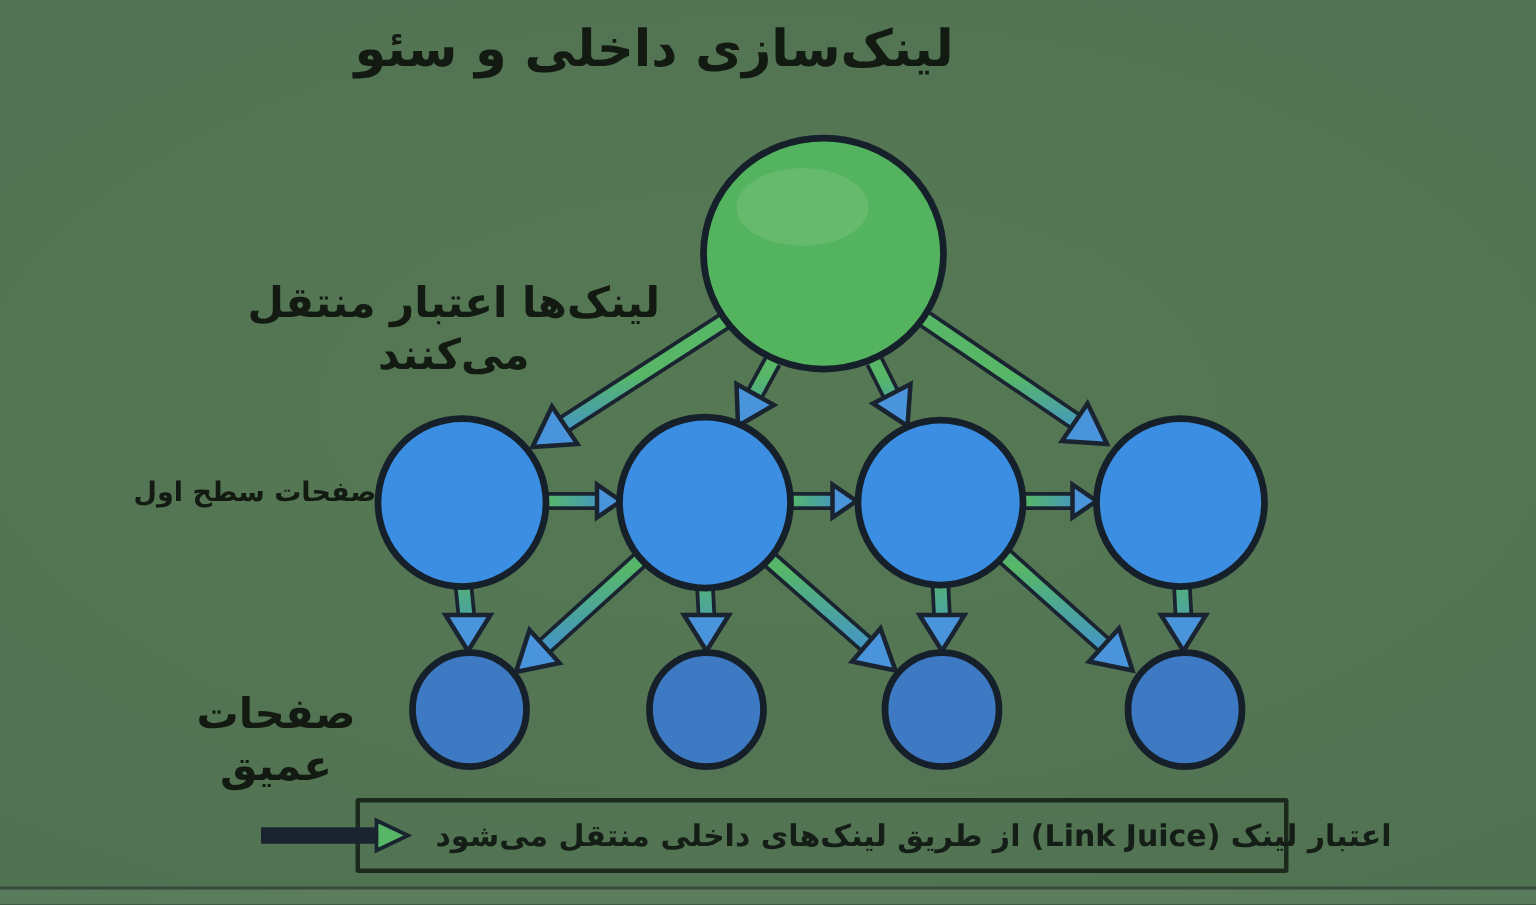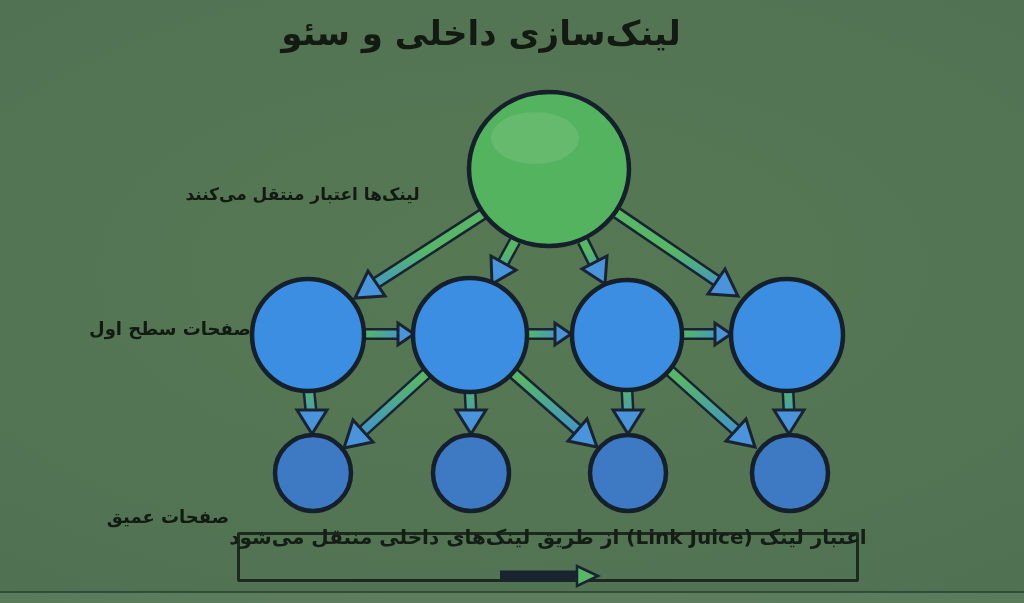--- a/index.html
+++ b/index.html
@@ -3,38 +3,38 @@
 <meta charset="utf-8">
 <style>
   html,body{margin:0;padding:0;background:#3c5440;}
   .stage{
     position:relative;width:1024px;height:603px;overflow:hidden;
     font-family:"DejaVu Sans",sans-serif;
     background:radial-gradient(ellipse 120% 100% at 50% 45%, #567954 0%, #527353 60%, #4a6b4c 100%);
   }
   .stage *{box-sizing:border-box;}
   .txt{position:absolute;color:#121a12;font-weight:700;direction:rtl;text-align:center;line-height:1.25;}
-  .title{top:12px;left:0;width:872px;font-size:34px;margin-left:45px;}
-  .note{top:184px;left:140px;width:325px;font-size:17px;}
+  .title{top:12px;left:0;width:872px;font-size:34px;}
+  .note{top:184px;left:140px;width:325px;font-size:28px;}
   .lbl-l1{top:318px;left:75px;width:190px;font-size:18px;}
-  .lbl-deep{top:458px;left:73px;width:190px;font-size:18px;margin-top:48px;}
+  .lbl-deep{top:458px;left:89px;width:190px;font-size:28px;}
   .main-node-label{top:153px;left:469px;width:160px;font-size:24px;color:#ffffff;}
   svg.diagram{position:absolute;left:0;top:0;}
   .shaft-o{stroke:#1a2430;fill:none;}
   .shaft-f{fill:none;}
   .big .shaft-o{stroke-width:13px;}
   .big .shaft-f{stroke-width:8px;}
   .small .shaft-o{stroke-width:12px;}
   .small .shaft-f{stroke-width:7px;}
   .head{stroke:#1a2430;stroke-width:3px;stroke-linejoin:miter;}
   .node{stroke:#16202a;stroke-width:4.5px;}
   .legend{
     position:absolute;left:237px;top:532px;width:622px;height:50px;
     border:3px solid #1c2a1e;border-radius:2px;
-    display:flex;flex-direction:column;align-items:center;justify-content:center;
+    display:flex;align-items:center;justify-content:center;
     gap:14px;direction:rtl;
   }
   .legend-text{color:#141d16;font-size:20px;font-weight:700;white-space:nowrap;}
   .legend-arrow{flex:0 0 auto;}
   .bottom-strip{
     position:absolute;left:0;top:591px;width:1024px;height:12px;
     border-top:2px solid rgba(15,26,22,0.5);
     background:rgba(190,205,195,0.10);
   }
 </style>

